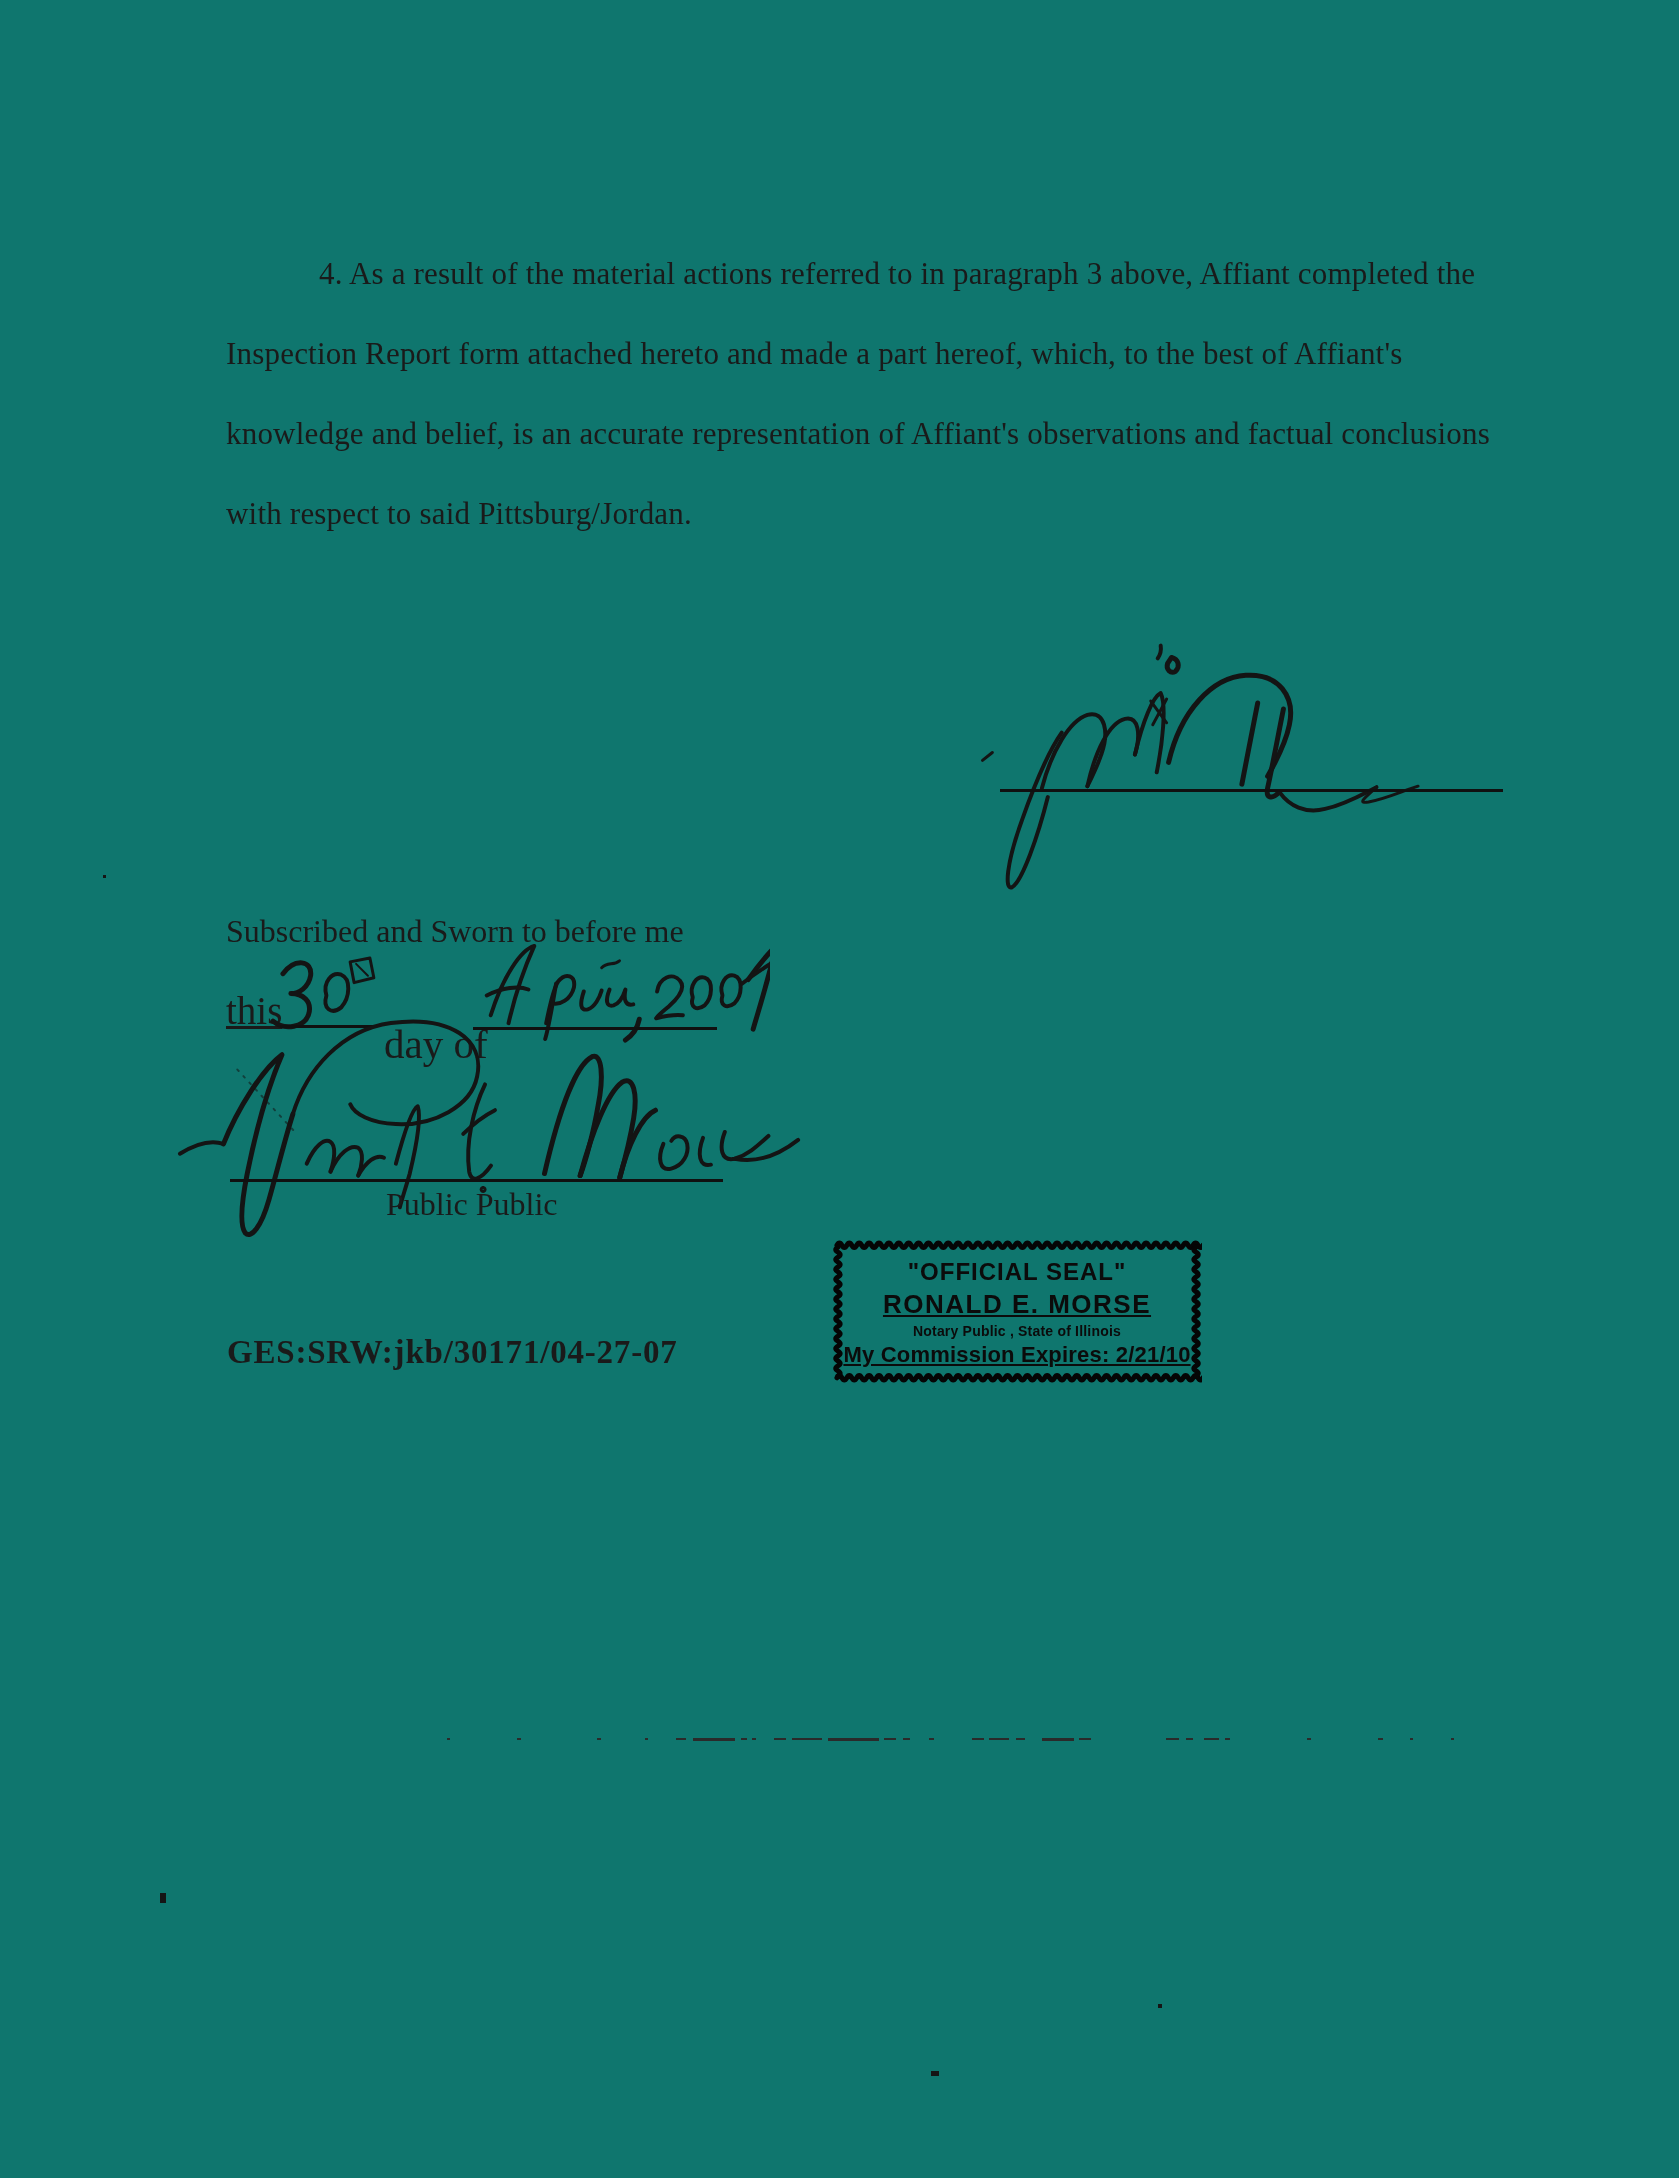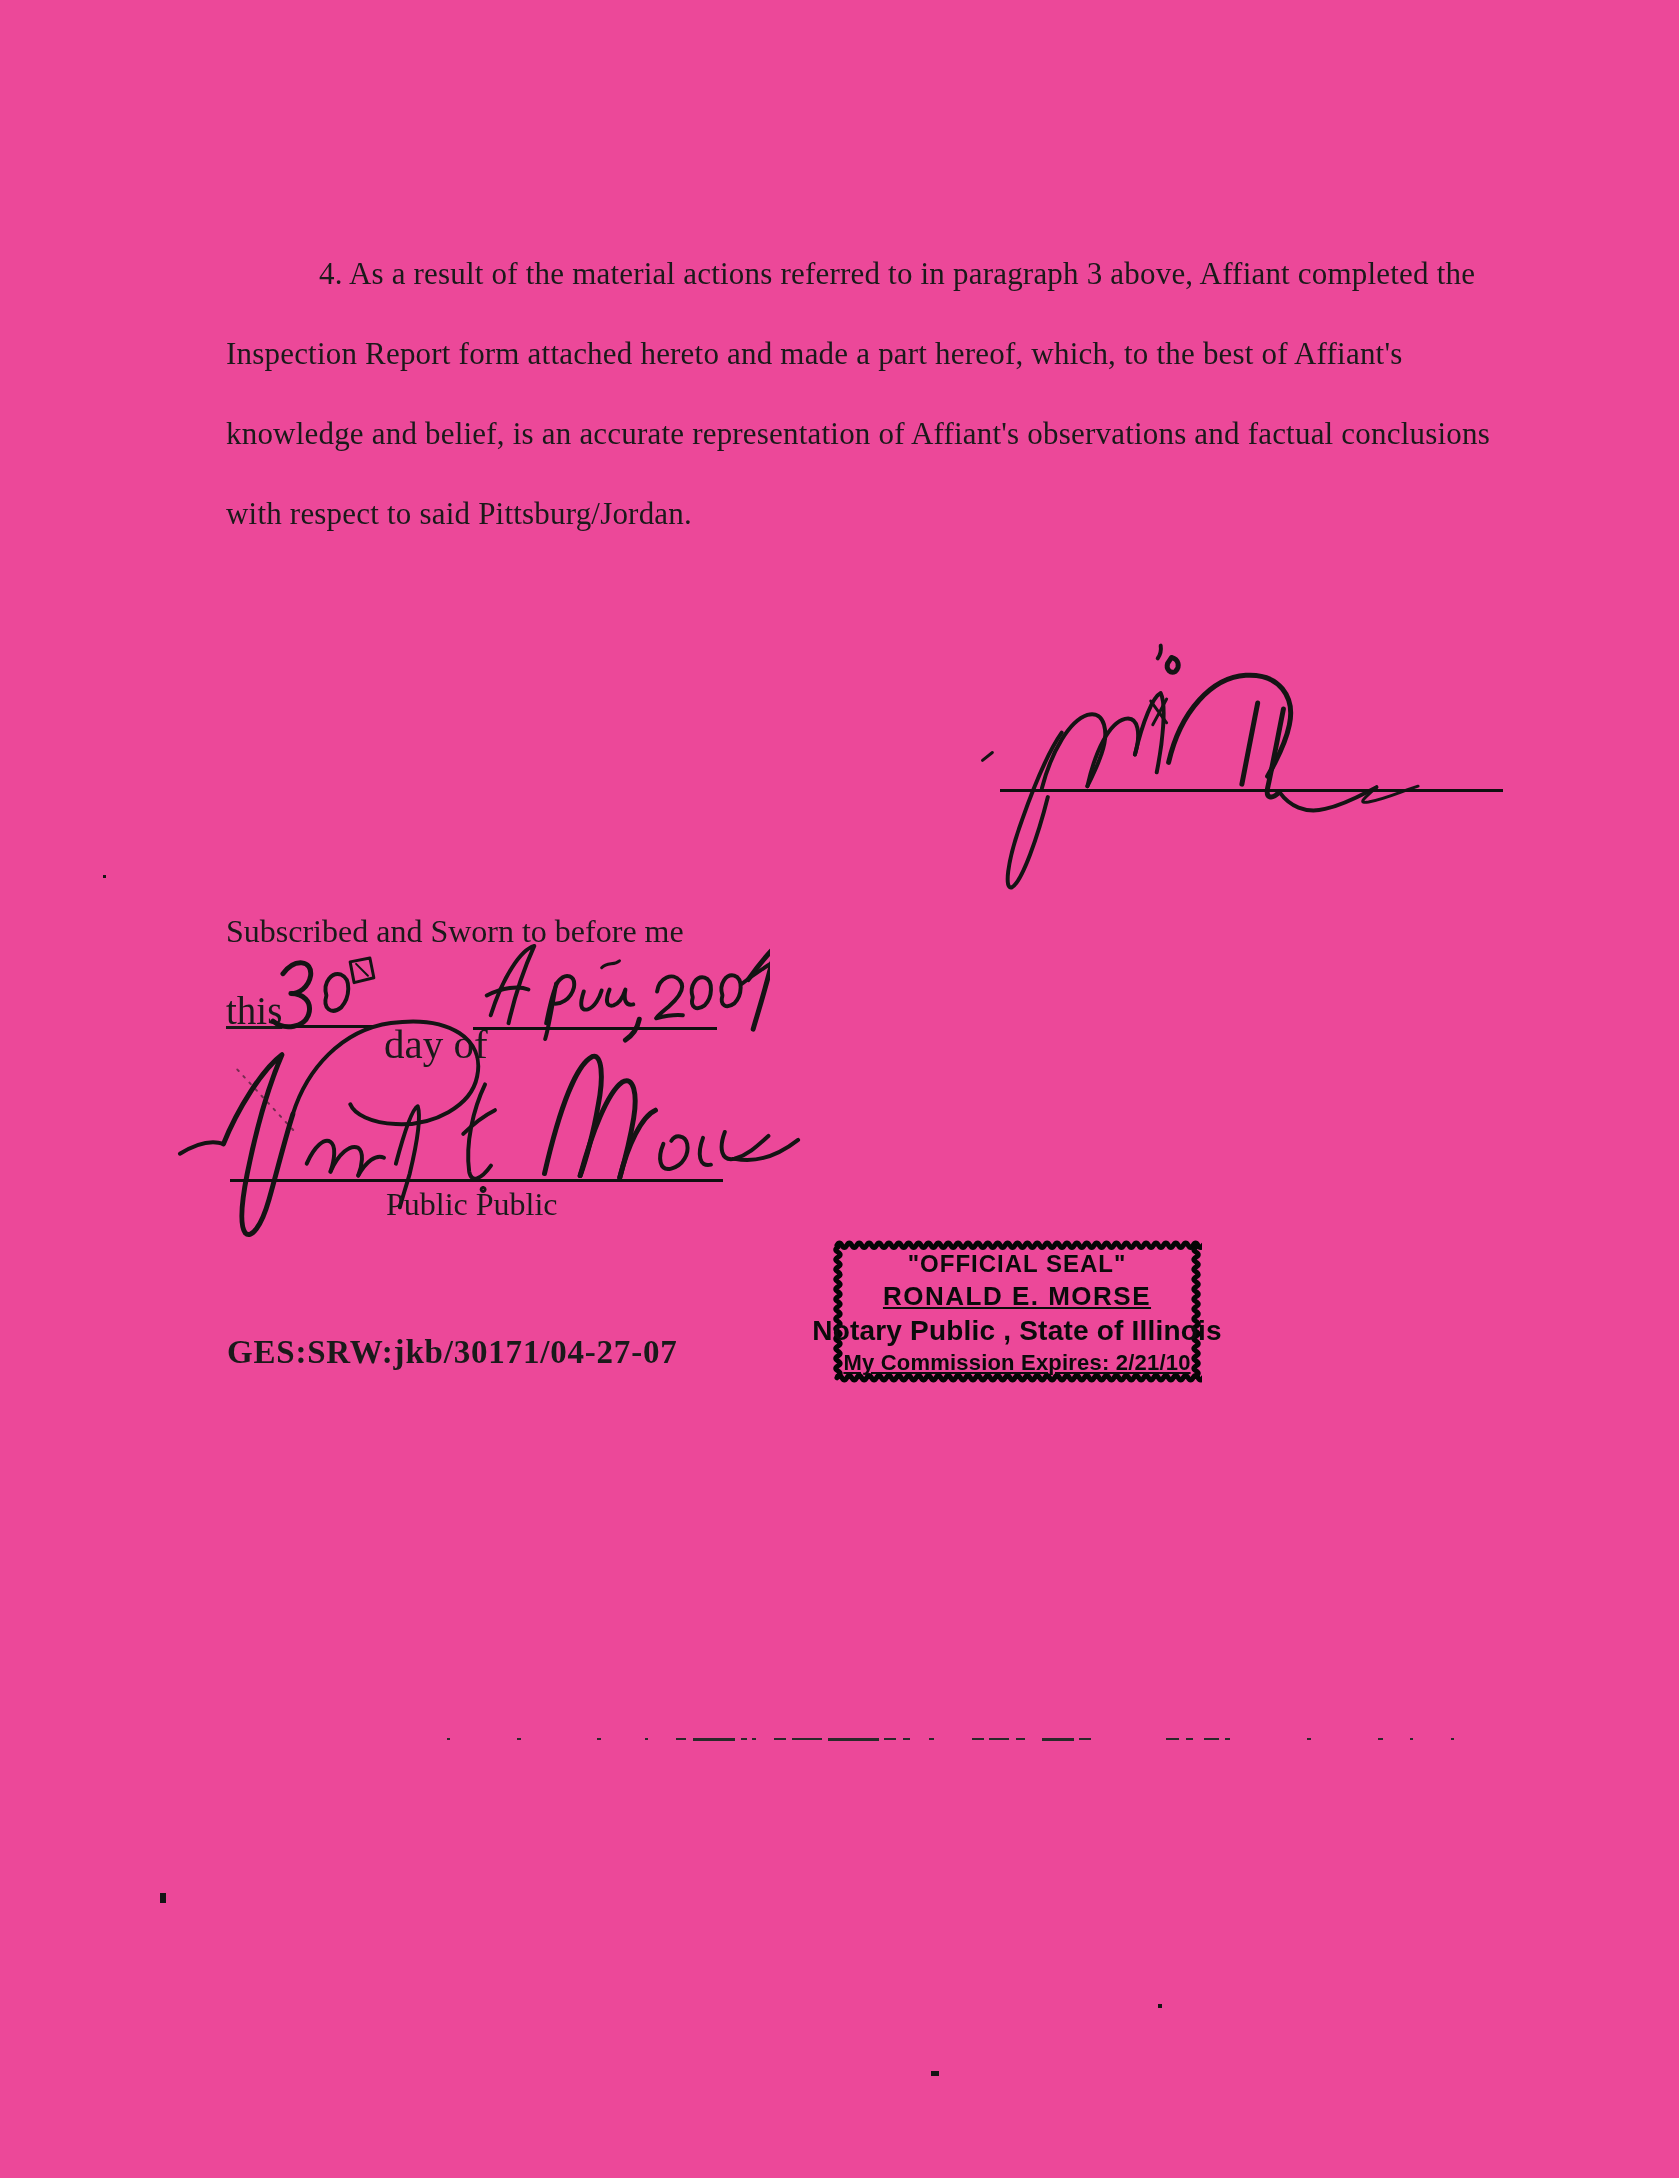--- a/index.html
+++ b/index.html
@@ -1,33 +1,33 @@
 <!DOCTYPE html>
 <html><head>
 <meta charset="utf-8">
 <style>
   html,body{margin:0;padding:0;background:#fff;}
-  .page{position:relative;width:1679px;height:2178px;background:#ec4899;overflow:hidden;
+  .page{position:relative;width:1679px;height:2178px;background:#0f766e;overflow:hidden;
         font-family:"Liberation Serif",serif;color:#1a1a1a;}
   .abs{position:absolute;}
   .para{left:226px;top:203px;width:1275px;font-size:31px;line-height:80px;
         text-indent:93px;letter-spacing:0.2px;text-align:left;}
   .jurat-line1{left:226px;top:913px;font-size:32px;}
   .jurat-this{left:226px;top:988px;font-size:39px;text-decoration:underline;}
   .jurat-dayof{left:384px;top:1020px;font-size:41px;font-family:Liberation Serif, serif;}
   .notary-title{left:386px;top:1186px;font-size:32px;}
   .ref-code{left:227px;top:1334px;font-size:33px;letter-spacing:0.8px;font-weight:bold;}
   .rule{background:#101010;height:3px;}
   .sig-svg path{fill:none;stroke:#141414;stroke-linecap:round;stroke-linejoin:round;}
   .seal-text{left:832px;top:1241px;width:370px;height:143px;display:flex;flex-direction:column;
              align-items:center;justify-content:center;gap:3px;
              font-family:"Liberation Sans",sans-serif;font-weight:700;color:#0b0b0b;}
   .seal-l1{font-size:24px;letter-spacing:1px;}
   .seal-l2{font-size:26px;letter-spacing:1.5px;text-decoration:underline;}
-  .seal-l3{font-size:28px;letter-spacing:0.2px;white-space:nowrap;}
+  .seal-l3{font-size:14px;letter-spacing:0.2px;white-space:nowrap;}
   .seal-l4{font-size:22px;letter-spacing:0.2px;white-space:nowrap;text-decoration:underline;}
   .speck{position:absolute;background:#151515;}
   .dash{position:absolute;background:#2a2a2a;height:2px;top:0;}
 </style>
 </head>
 <body>
 
 <div class="page">
 
   <p class="abs para">4.  As a result of the material actions referred to in paragraph 3 above, Affiant completed the Inspection Report form attached hereto and made a part hereof, which, to the best of Affiant's knowledge and belief, is an accurate representation of Affiant's observations and factual conclusions with respect to said Pittsburg/Jordan.</p>

